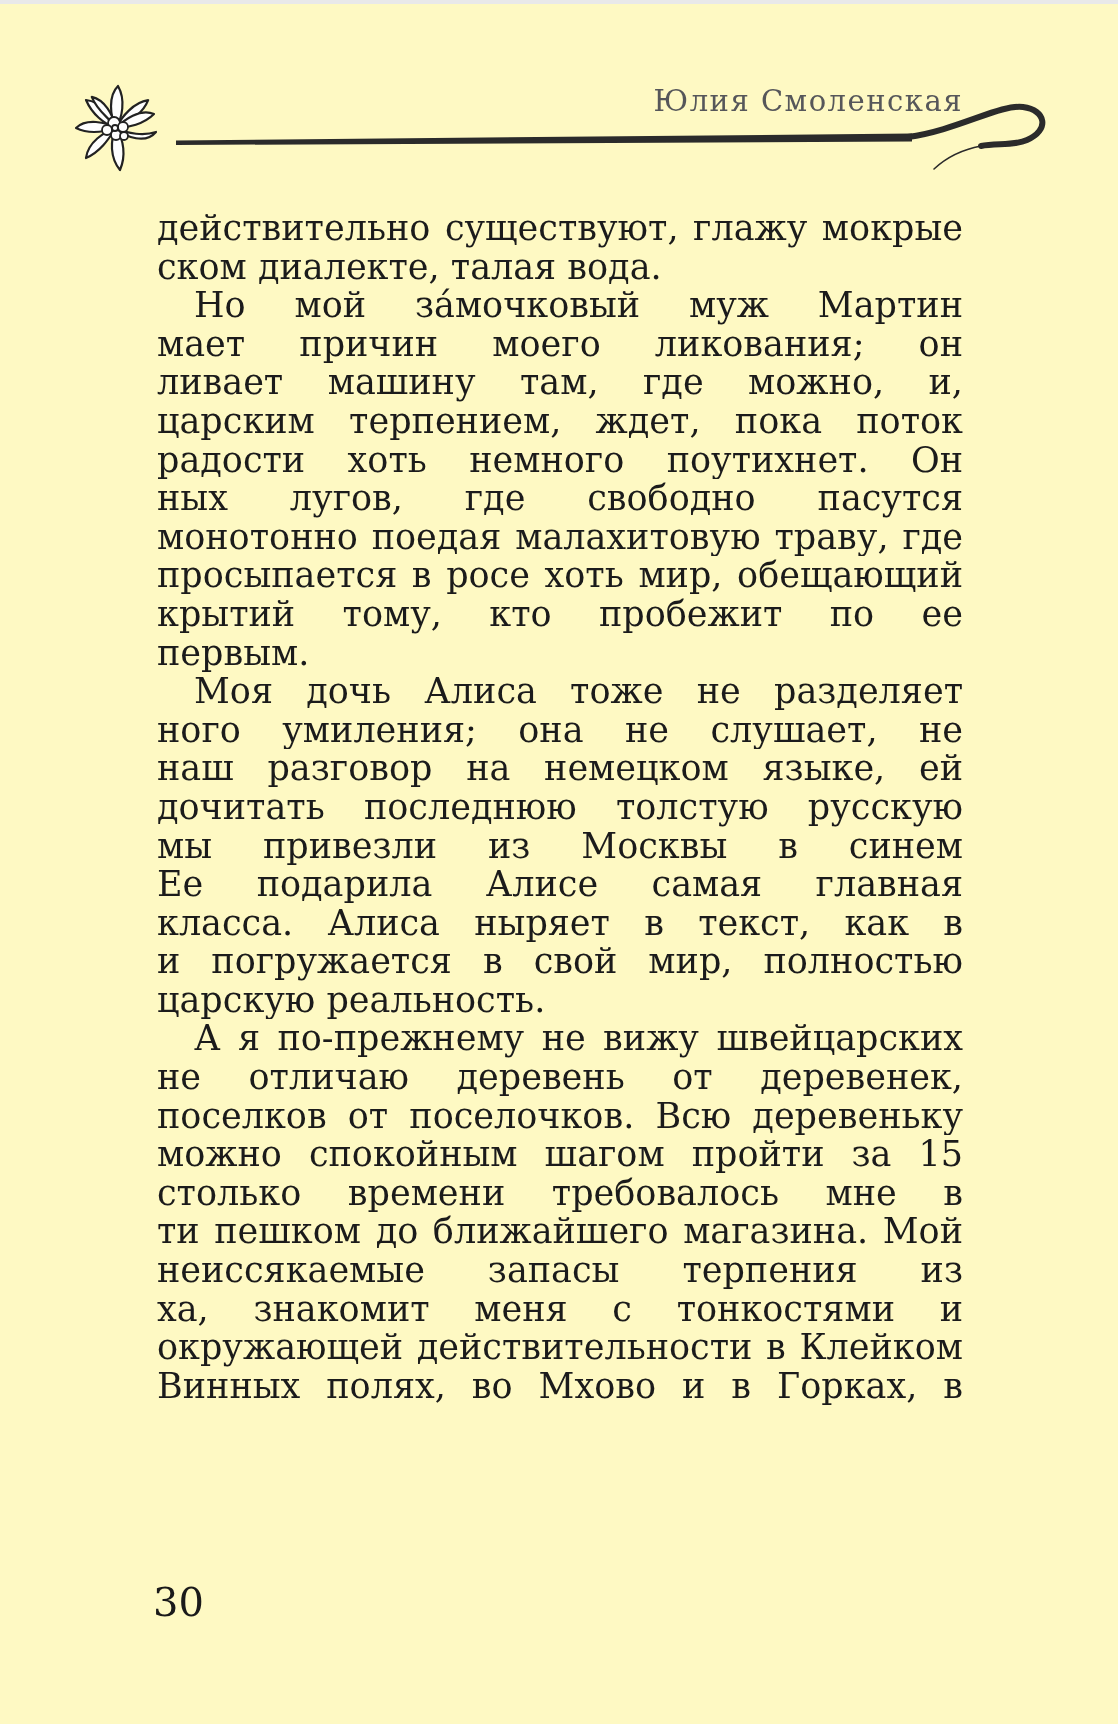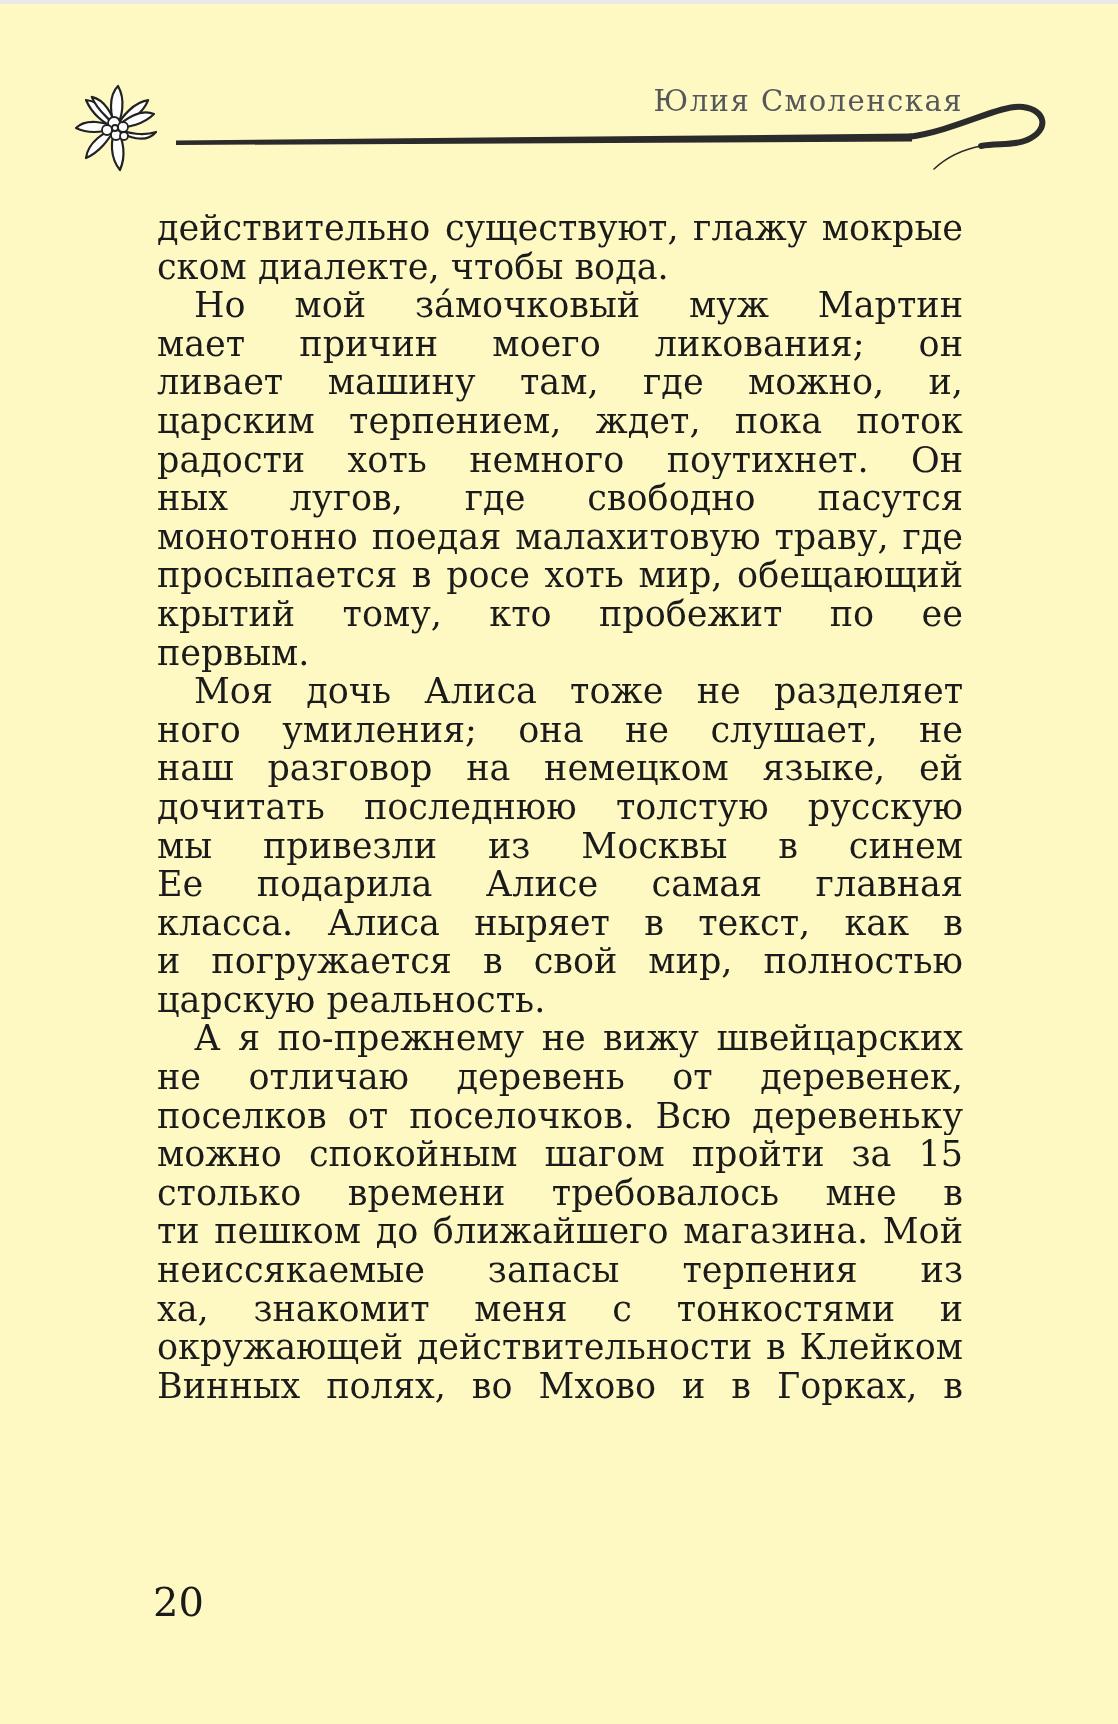--- a/index.html
+++ b/index.html
@@ -76,21 +76,21 @@
     <svg viewBox="0 0 890 84" width="890" height="84">
       <path d="M6,44.5 L742,37.5 L742,45.5 L6,49 Z" fill="#2b2b2b"></path>
       <path d="M738,41 C788,34 830,8 853,11 C876,14 880,34 857,44 C844,50 826,47 811,50" fill="none" stroke="#2b2b2b" stroke-width="6" stroke-linecap="round"></path>
       <path d="M811,50 C795,53 779,59 764,73" fill="none" stroke="#2b2b2b" stroke-width="1.6" stroke-linecap="round"></path>
     </svg>
   </div>
 
   <main class="text-block" id="paragraphs">
       <div class="paragraph">
         <div class="line">действительно существуют, глажу мокрые камни, по</div>
-        <div class="line last">ском диалекте, чтобы вода.</div>
+        <div class="line last">ском диалекте, талая вода.</div>
       </div>
       <div class="paragraph">
         <div class="line indent">Но мой за́мочковый муж Мартин искренне не пони-</div>
         <div class="line">мает причин моего ликования; он терпеливо останав-</div>
         <div class="line">ливает машину там, где можно, и, вооружившись швей-</div>
         <div class="line">царским терпением, ждет, пока поток моей безудержной</div>
         <div class="line">радости хоть немного поутихнет. Он родился швейцар-</div>
         <div class="line">ных лугов, где свободно пасутся расслабленные коровы,</div>
         <div class="line">монотонно поедая малахитовую траву, где каждое утро</div>
         <div class="line">просыпается в росе хоть мир, обещающий бездну от-</div>
@@ -115,15 +115,15 @@
         <div class="line">можно спокойным шагом пройти за 15 минут. Как раз</div>
         <div class="line">столько времени требовалось мне в Москве, чтобы дой-</div>
         <div class="line">ти пешком до ближайшего магазина. Мой муж, черпая</div>
         <div class="line">неиссякаемые запасы терпения из швейцарского возду-</div>
         <div class="line">ха, знакомит меня с тонкостями и хитросплетениями</div>
         <div class="line">окружающей действительности в Клейком ручейке и</div>
         <div class="line last">Винных полях, во Мхово и в Горках, в Старой деревне и</div>
       </div>
     </main>
 
-  <div class="page-number">20</div>
+  <div class="page-number">30</div>
 
 </div>
 
 </body></html>

